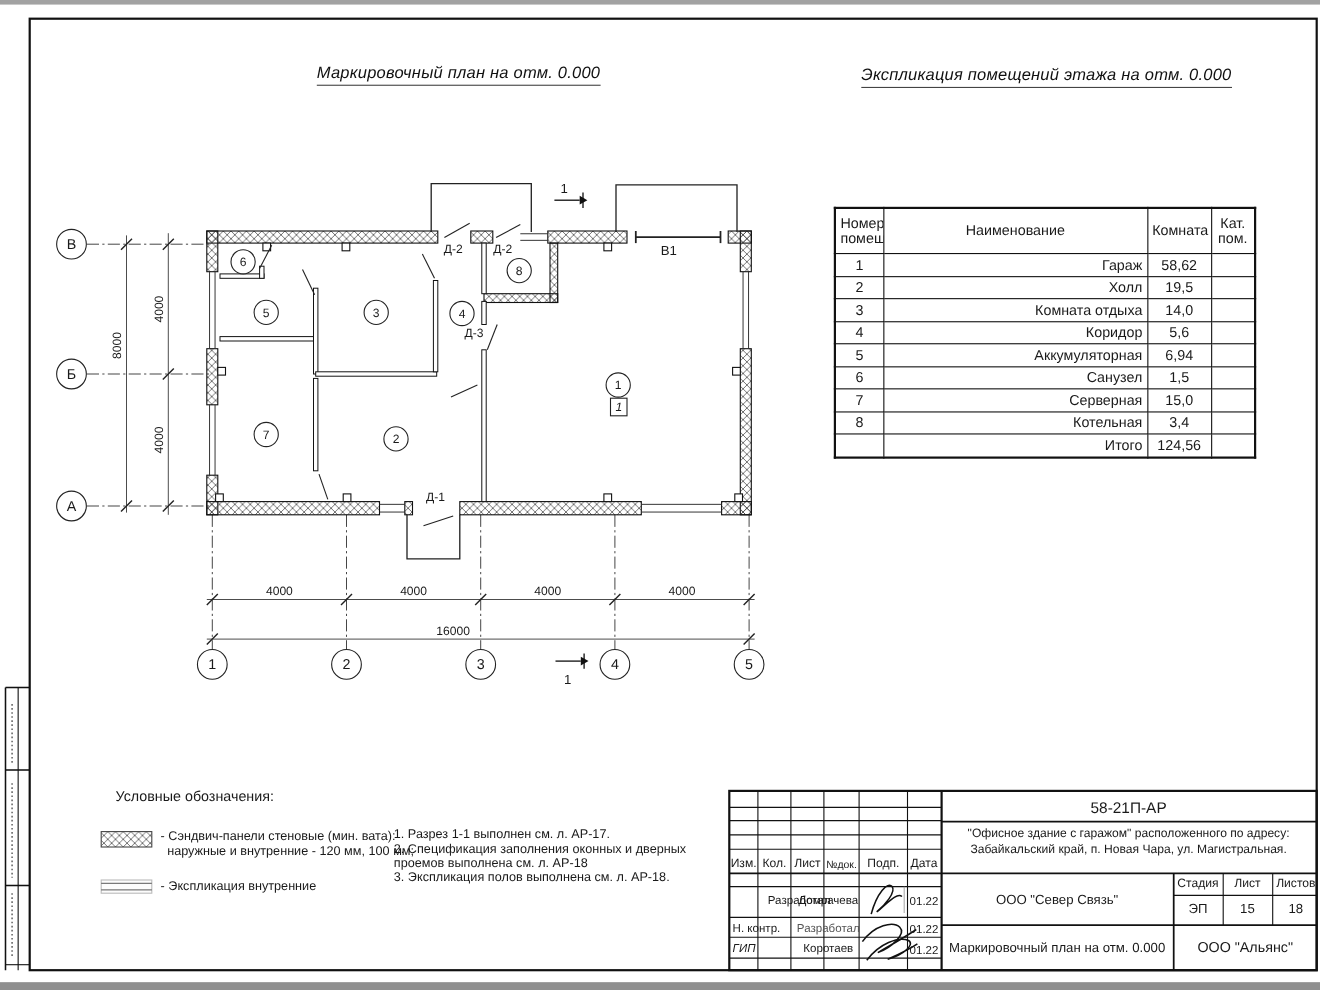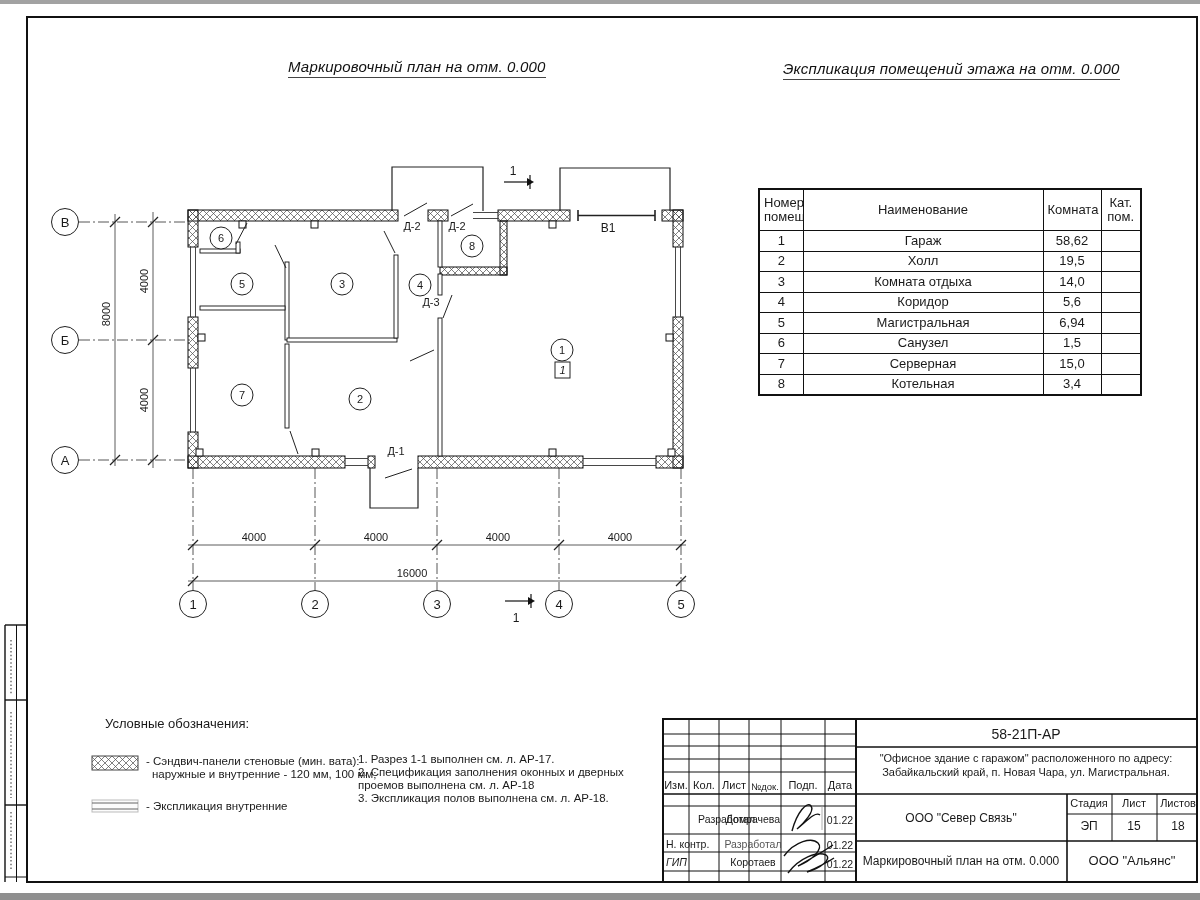--- a/index.html
+++ b/index.html
@@ -18,21 +18,21 @@
   svg text{fill:#1a1a1a;}
   
   table.sched{border-collapse:collapse;table-layout:fixed;background:#fff;}
   table.sched td,table.sched th{
     border:1.3px solid #111;font-weight:normal;
     font-size:13px;line-height:1.05;padding:0 4px;overflow:hidden;
   }
   table.sched th{height:40px;text-align:center;}
   table.sched td{height:19.5px;}
   td.c{text-align:center;}
-  td.nm{text-align:center;padding-left:8px;}
+  td.nm{text-align:right;padding-left:8px;}
   td.tot{text-align:right;padding-right:10px;}
   
   .tb{font-size:11px;white-space:nowrap;}
   .cen{text-align:center;transform:translateX(-50%);}
   .legend-txt{font-size:11.5px;line-height:13px;white-space:nowrap;}
   .notes{font-size:11.5px;line-height:13px;white-space:nowrap;}
 </style>
 </head>
 <body>
 
@@ -332,21 +332,21 @@
         <td></td>
       </tr>
   <tr>
         <td class="c">4</td>
         <td class="nm">Коридор</td>
         <td class="c">5,6</td>
         <td></td>
       </tr>
   <tr>
         <td class="c">5</td>
-        <td class="nm">Магистральная</td>
+        <td class="nm">Аккумуляторная</td>
         <td class="c">6,94</td>
         <td></td>
       </tr>
   <tr>
         <td class="c">6</td>
         <td class="nm">Санузел</td>
         <td class="c">1,5</td>
         <td></td>
       </tr>
   <tr>
@@ -354,20 +354,26 @@
         <td class="nm">Серверная</td>
         <td class="c">15,0</td>
         <td></td>
       </tr>
   <tr>
         <td class="c">8</td>
         <td class="nm">Котельная</td>
         <td class="c">3,4</td>
         <td></td>
       </tr>
+  <tr>
+    <td></td>
+    <td class="tot">Итого</td>
+    <td class="c">124,56</td>
+    <td></td>
+  </tr>
 </tbody>
   </table>
 
 <div class="abs" style="left:105px;top:716px;font-size:13px;">Условные обозначения:</div>
 <div class="abs legend-txt" style="left:146px;top:755px;">- Сэндвич-панели стеновые (мин. вата):</div>
 <div class="abs legend-txt" style="left:152px;top:768px;">наружные и внутренние - 120 мм, 100 мм;</div>
 <div class="abs legend-txt" style="left:146px;top:800px;">- Экспликация внутренние</div>
 <div class="abs notes" style="left:358px;top:753px;">1. Разрез 1-1 выполнен см. л. АР-17.</div>
 <div class="abs notes" style="left:358px;top:766px;">2. Спецификация заполнения оконных и дверных</div>
 <div class="abs notes" style="left:358px;top:779px;">проемов выполнена см. л. АР-18</div>

